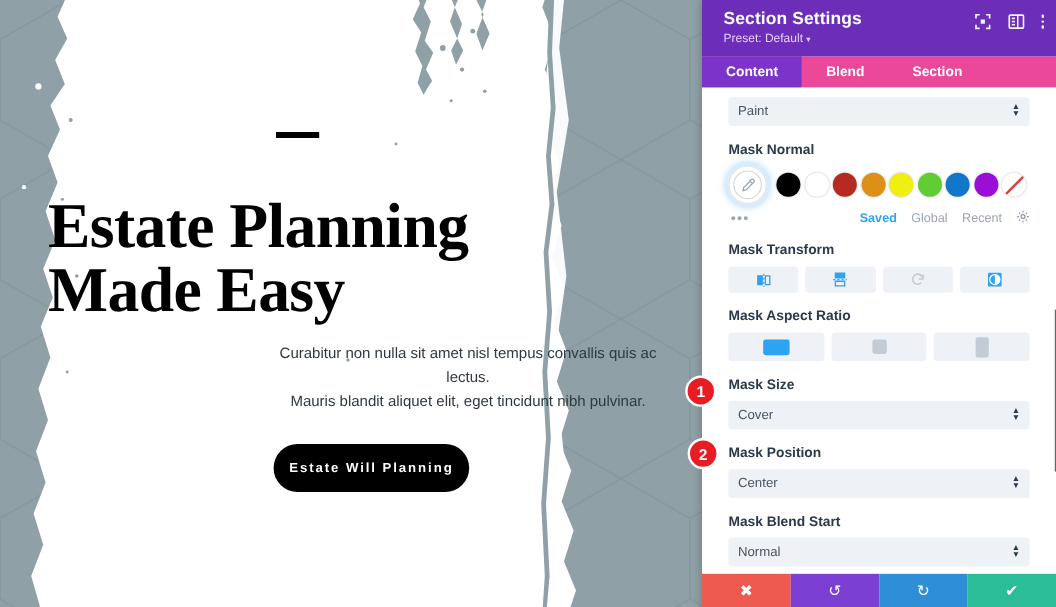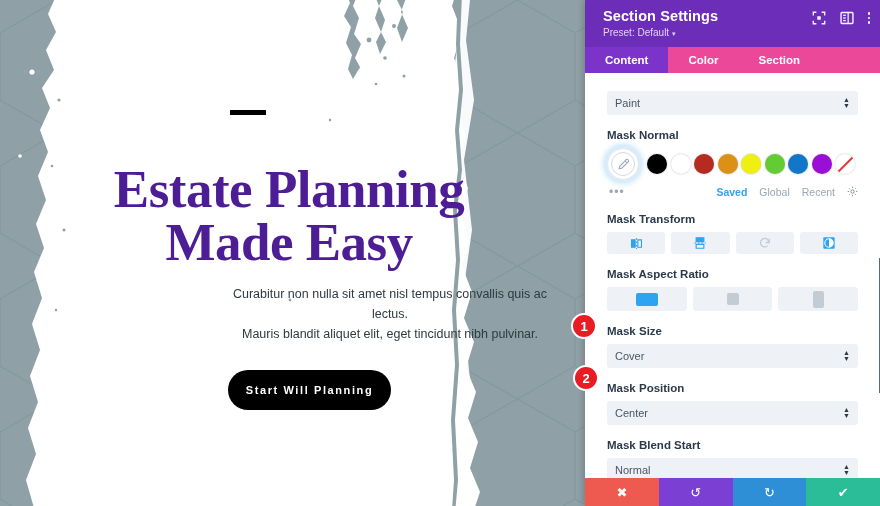--- a/index.html
+++ b/index.html
@@ -45,22 +45,22 @@
   .hero-inner { position: absolute; left: 40px; top: 110px; width: 520px; }
   .accent-bar {
     width: 36px; height: 5px; background: #000;
     margin-left: 190px; margin-bottom: 14px;
   }
   .hero-title {
     font-family: "Liberation Serif", serif;
     font-weight: 700;
     font-size: 53px;
     line-height: 53px;
-    color: #4c1d95;
-    text-align: center;
+    color: #000000;
+    text-align: left;
     letter-spacing: -0.5px;
     padding-right: 22px;
     margin-top: 48px;
   }
   .hero-sub {
     margin-top: 15px;
     font-family: "Liberation Sans", sans-serif;
     font-size: 12.5px;
     line-height: 20px;
     color: #2e3a3f;
@@ -117,21 +117,21 @@
     display: flex; align-items: center; justify-content: center;
     color: #fff; font-size: 11.5px; font-weight: bold;
     cursor: pointer;
   }
   .tab.active { background: #7b33c9; }
 
   .panel-body {
     flex: 1; position: relative; overflow: hidden;
     background: #fff;
   }
-  .scroll-area { padding: 0 0 8px 0; margin-top: 10px; }
+  .scroll-area { padding: 0 0 8px 0; }
 
   .field-row { padding: 0 22px; }
   .select {
     width: 100%; height: 24px;
     background: #eef1f6; border: none; border-radius: 3px;
     font-size: 11px; color: #4a5662;
     display: flex; align-items: center;
     padding: 0 8px;
     position: relative; cursor: pointer;
   }
@@ -307,21 +307,21 @@
     <div class="hero-inner">
       <div class="accent-bar"></div>
       <div class="hero-title">
         <div>Estate Planning</div>
         <div>Made Easy</div>
       </div>
       <div class="hero-sub">
         <div>Curabitur non nulla sit amet nisl tempus convallis quis ac lectus.</div>
         <div>Mauris blandit aliquet elit, eget tincidunt nibh pulvinar.</div>
       </div>
-      <button class="hero-btn">Start Will Planning</button>
+      <button class="hero-btn">Estate Will Planning</button>
     </div>
   </div>
 
   <div class="panel">
 
     <div class="panel-header">
       <div class="panel-title">Section Settings</div>
       <div class="panel-preset">
         <span>Preset: Default</span>
         <span class="caret">▾</span>
@@ -341,21 +341,21 @@
         <span class="dots-v">
             <i></i>
             <i></i>
             <i></i>
           </span>
       </div>
     </div>
 
     <div class="tabs">
       <div class="tab active">Content</div>
-      <div class="tab">Color</div>
+      <div class="tab">Blend</div>
       <div class="tab">Section</div>
     </div>
 
     <div class="panel-body">
       <div class="scroll-area">
 
         <div class="field-row" style="padding-top:8px">
           <div class="select">
             <span class="val">Paint</span>
             <span class="spin">▲<br>▼</span>

